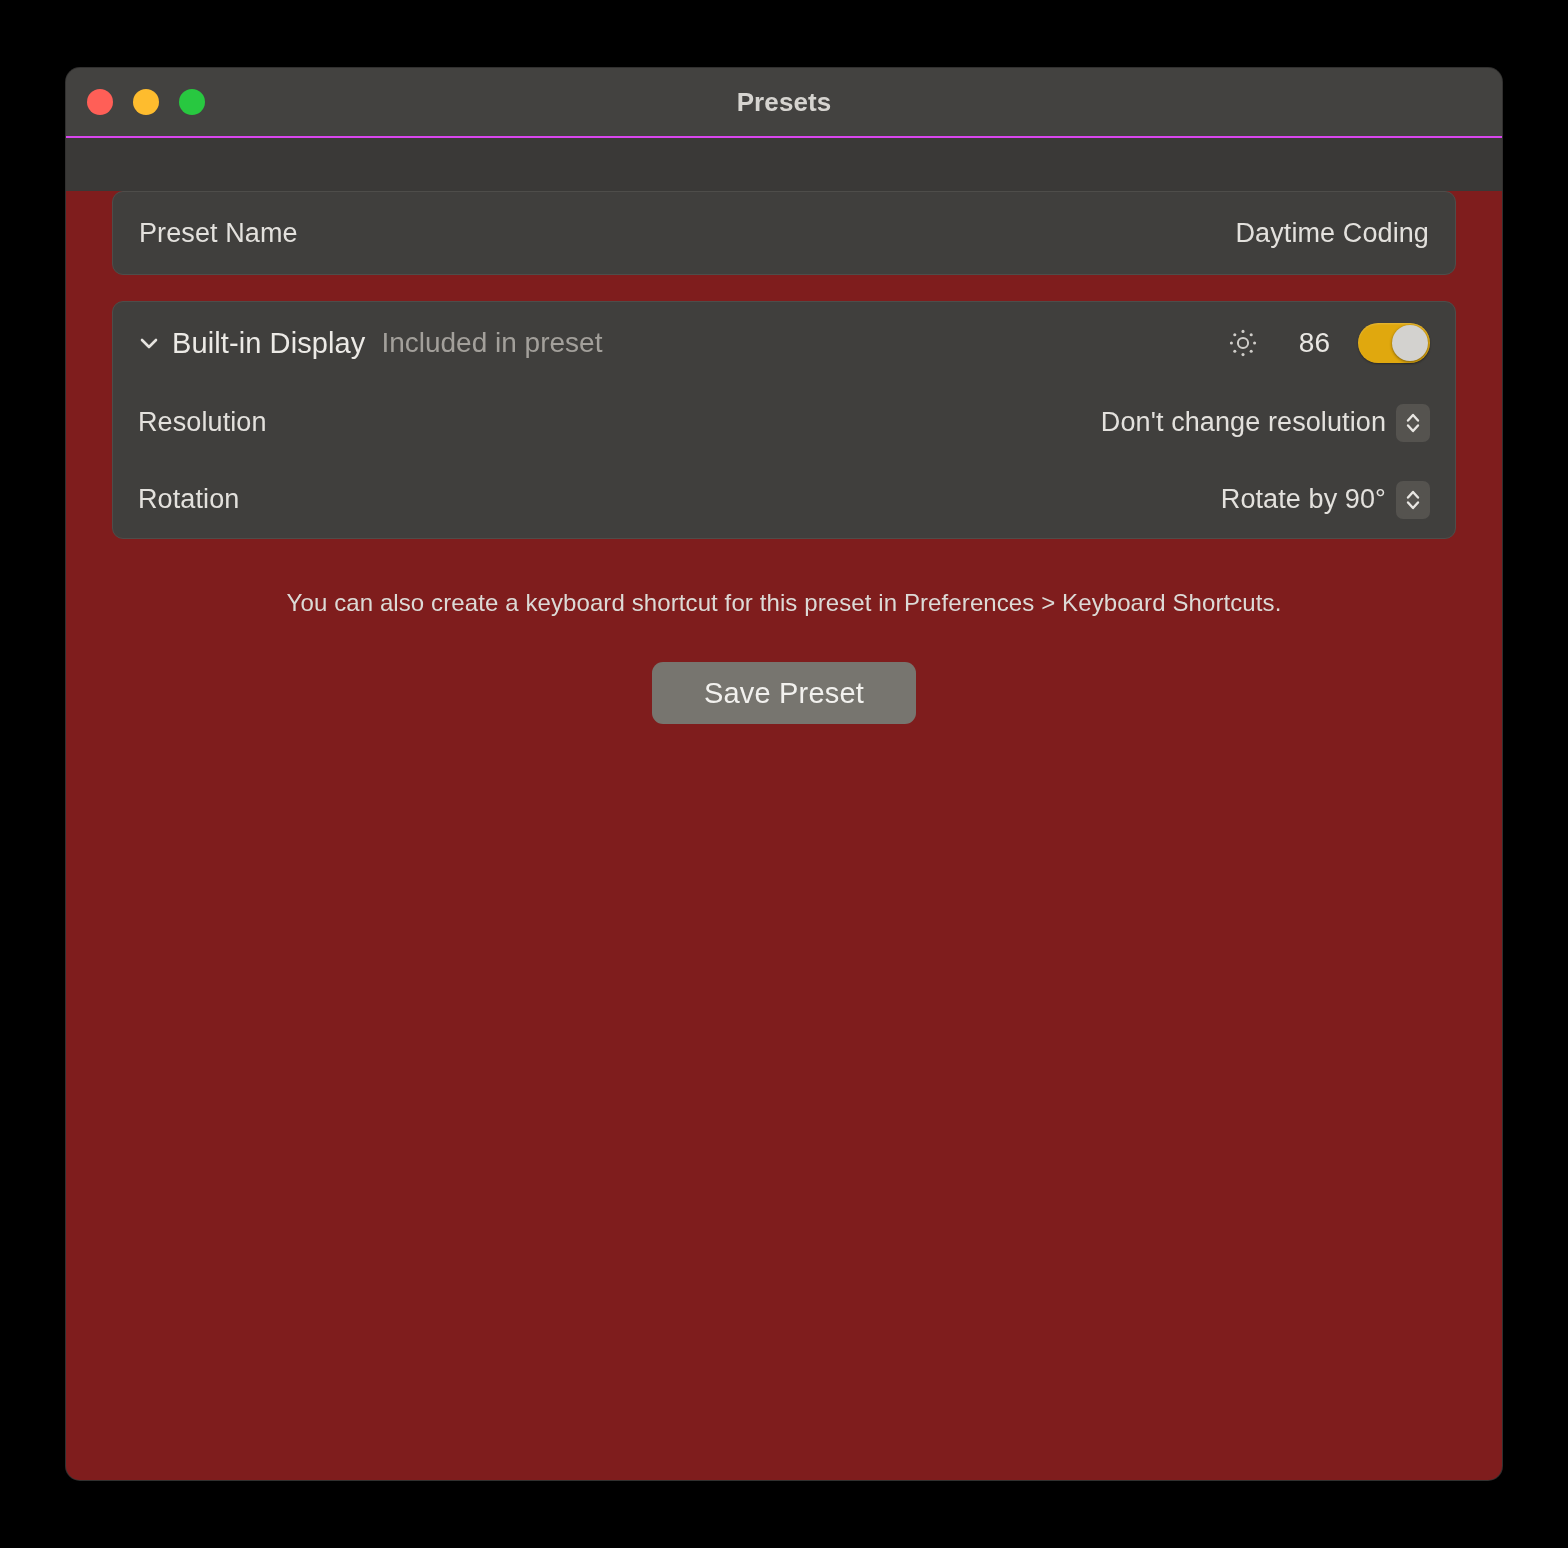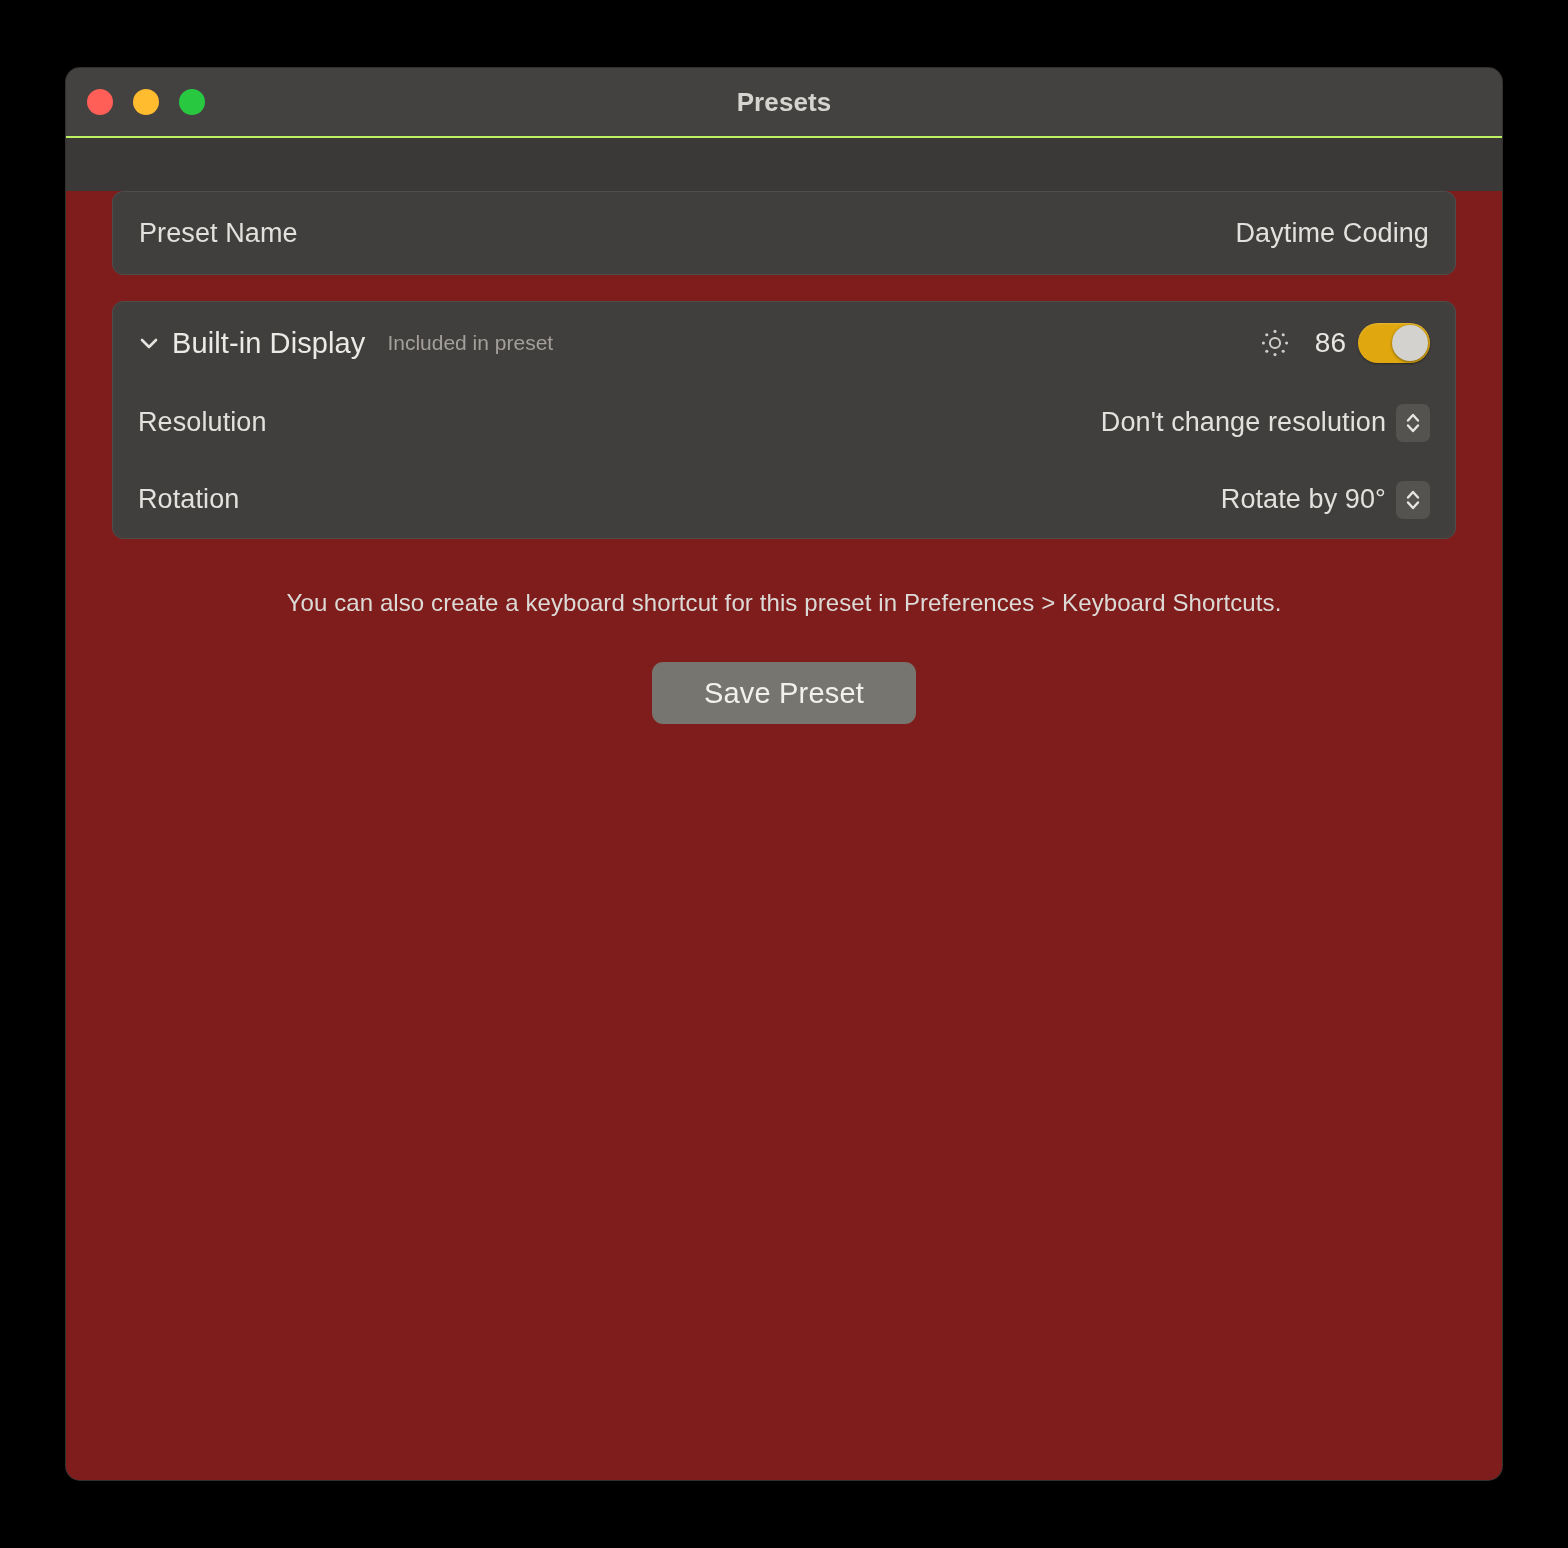--- a/index.html
+++ b/index.html
@@ -33,21 +33,21 @@
       0 0 0 1px rgba(140,138,134,0.35),
       0 26px 70px 14px rgba(0,0,0,0.95),
       0 0 120px 30px rgba(0,0,0,0.80);
     overflow: hidden;
   }
 
   .titlebar {
     position: relative;
     height: 68px;
     background: #434240;
-    border-bottom: 2px solid #bef264;
+    border-bottom: 2px solid #d946ef;
     display: flex;
     align-items: center;
   }
 
   .traffic {
     position: absolute;
     left: 21px;
     top: 50%;
     transform: translateY(-50%);
     display: flex;
@@ -138,31 +138,31 @@
   }
   .chevron-down svg { display:block; }
 
   .section-title {
     font-size: 29px;
     color: #eceae6;
     letter-spacing: 0.1px;
     white-space: nowrap;
   }
   .section-subtitle {
-    font-size: 21px;
+    font-size: 28px;
     color: #a3a09b;
-    margin-left: 10px;
+    margin-left: 4px;
     white-space: nowrap;
   }
 
   
   .bright-cluster {
     display: flex;
     align-items: center;
-    gap: 12px;
+    gap: 28px;
   }
   .sun-icon { width: 30px; height: 30px; display:block; }
   .bright-value {
     font-size: 28px;
     color: #e9e7e3;
     min-width: 44px;
     text-align: right;
   }
 
   .toggle {

